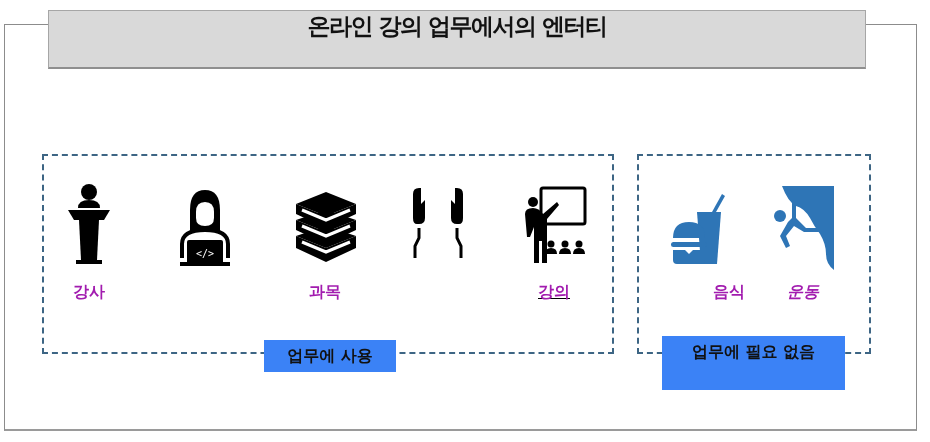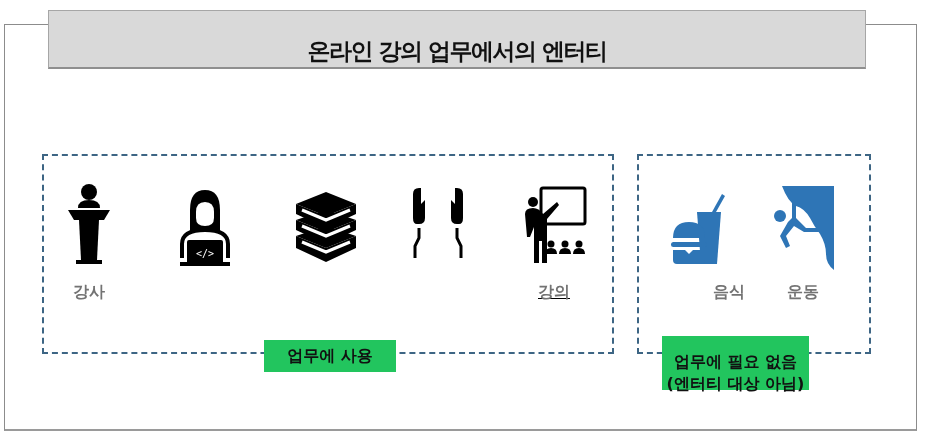--- a/index.html
+++ b/index.html
@@ -5,39 +5,39 @@
     html, body { margin: 0; padding: 0; background: #ffffff; }
     body { width: 930px; height: 442px; position: relative; overflow: hidden;
            font-family: "DejaVu Sans", "Liberation Sans", sans-serif; }
     .outer {
       position: absolute; left: 4px; top: 24px; width: 911px; height: 404px;
       border: 1px solid #8c8c8c; border-bottom: 2px solid #9a9a9a; background: #fff;
     }
     .title-box {
       position: absolute; left: 48px; top: 10px; width: 818px; height: 59px;
       background: #d9d9d9; border: 1px solid #a6a6a6; border-bottom: 2px solid #8f8f8f;
-      display: flex; align-items: flex-end; justify-content: center; box-sizing: border-box;
+      display: flex; align-items: flex-start; justify-content: center; box-sizing: border-box;
     }
     .title-text { font-size: 23px; font-weight: bold; color: #111; letter-spacing: -1.5px; }
     .group {
       position: absolute; border: 2px dashed #3d6584; box-sizing: border-box;
     }
     .g1 { left: 42px; top: 154px; width: 572px; height: 200px; }
     .g2 { left: 637px; top: 154px; width: 234px; height: 200px; }
     .entity {
       position: absolute; width: 90px; text-align: center;
     }
     .entity .icon { width: 70px; height: 90px; margin: 0 auto; display: block; }
-    .entity .label { font-size: 16px; font-weight: bold; color: #737373; margin-top: 12px; display: block; }
+    .entity .label { font-size: 16px; font-weight: bold; color: #a21caf; margin-top: 12px; display: block; }
     .tag {
-      position: absolute; background: #22c55e; color: #111; font-weight: bold;
+      position: absolute; background: #3b82f6; color: #111; font-weight: bold;
       font-size: 16px; text-align: center; box-sizing: border-box;
     }
     .tag1 { left: 264px; top: 340px; width: 132px; height: 32px; line-height: 32px; }
-    .tag2 { left: 662px; top: 336px; width: 147px; height: 54px; padding-top: 15px; line-height: 22px; }
+    .tag2 { left: 662px; top: 336px; width: 183px; height: 54px; padding-top: 5px; line-height: 22px; }
   </style>
 </head>
 <body>
 
 <div class="outer"></div>
 
 <div class="title-box">
   <span class="title-text">온라인 강의 업무에서의 엔터티</span>
 </div>
 
@@ -70,20 +70,21 @@
     <path d="M6 56 l30 -10 l30 10 l-30 12 z" fill="#000"></path>
     <path d="M6 56 v12 l30 14 l30 -14 v-12 l-30 12 z" fill="#000"></path>
     <path d="M12 62 l24 10 l24 -10" fill="none" stroke="#fff" stroke-width="3"></path>
     <path d="M6 40 l30 -10 l30 10 l-30 12 z" fill="#000"></path>
     <path d="M6 40 v10 l30 14 l30 -14 v-10 l-30 12 z" fill="#000"></path>
     <path d="M12 46 l24 10 l24 -10" fill="none" stroke="#fff" stroke-width="3"></path>
     <path d="M6 24 l30 -12 l30 12 l-30 12 z" fill="#000"></path>
     <path d="M6 24 v10 l30 14 l30 -14 v-10 l-30 12 z" fill="#000"></path>
     <path d="M12 30 l24 10 l24 -10" fill="none" stroke="#fff" stroke-width="3"></path>
   </svg>
+  <span class="label">과목</span>
 </div>
 
 <div class="entity" style="left:393px; top:180px;">
   <svg class="icon" viewBox="0 0 70 90">
     <path d="M10 14 q0 -6 6 -6 h2 v16 l4 -4 v18 q0 6 -6 6 h-2 q-4 0 -4 -6 z" fill="#000"></path>
     <path d="M16 48 v10 l-4 8 v12" fill="none" stroke="#000" stroke-width="3"></path>
     <path d="M60 14 q0 -6 -6 -6 h-2 v16 l-4 -4 v18 q0 6 6 6 h2 q4 0 4 -6 z" fill="#000"></path>
     <path d="M54 48 v10 l4 8 v12" fill="none" stroke="#000" stroke-width="3"></path>
   </svg>
 </div>
@@ -111,25 +112,24 @@
   <svg class="icon" viewBox="0 0 70 90">
     <path d="M32 32 h24 l-4 52 h-16 z" fill="#2e75b6"></path>
     <path d="M47 32 l10 -18 l3 2 l-9 16 z" fill="#2e75b6"></path>
     <path d="M8 58 q0 -16 16 -16 q16 0 16 16 z" fill="#2e75b6"></path>
     <rect x="6" y="62" width="36" height="5" rx="2.5" fill="#2e75b6"></rect>
     <path d="M8 70 h12 l4 4 l4 -4 h12 v10 q0 4 -4 4 h-24 q-4 0 -4 -4 z" fill="#2e75b6"></path>
   </svg>
   <span class="label">음식</span>
 </div>
 
-<div class="entity" style="left:758px; top:180px;">
+<div class="entity" style="left:758px; top:180px;font-style:italic;">
   <svg class="icon" viewBox="0 0 70 90">
     <path d="M14 6 h52 v84 q-8 -6 -8 -16 q0 -10 -6 -20 q-6 -8 -10 -16 q-6 -10 -14 -12 q-8 -4 -14 -20 z" fill="#2e75b6"></path>
     <circle cx="12" cy="36" r="6" fill="#2e75b6"></circle>
     <path d="M24 20 l4 2 l0 16 l10 10 l14 0 l0 4 l-16 0 l-10 -6 l-8 10 l4 10 l-4 2 l-6 -12 l8 -14 l4 -4 z" fill="#2e75b6"></path>
   </svg>
   <span class="label">운동</span>
 </div>
 
 <div class="tag tag2">
   <div>업무에 필요 없음</div>
-  <div>(엔터티 대상 아님)</div>
 </div>
 
 </body></html>

